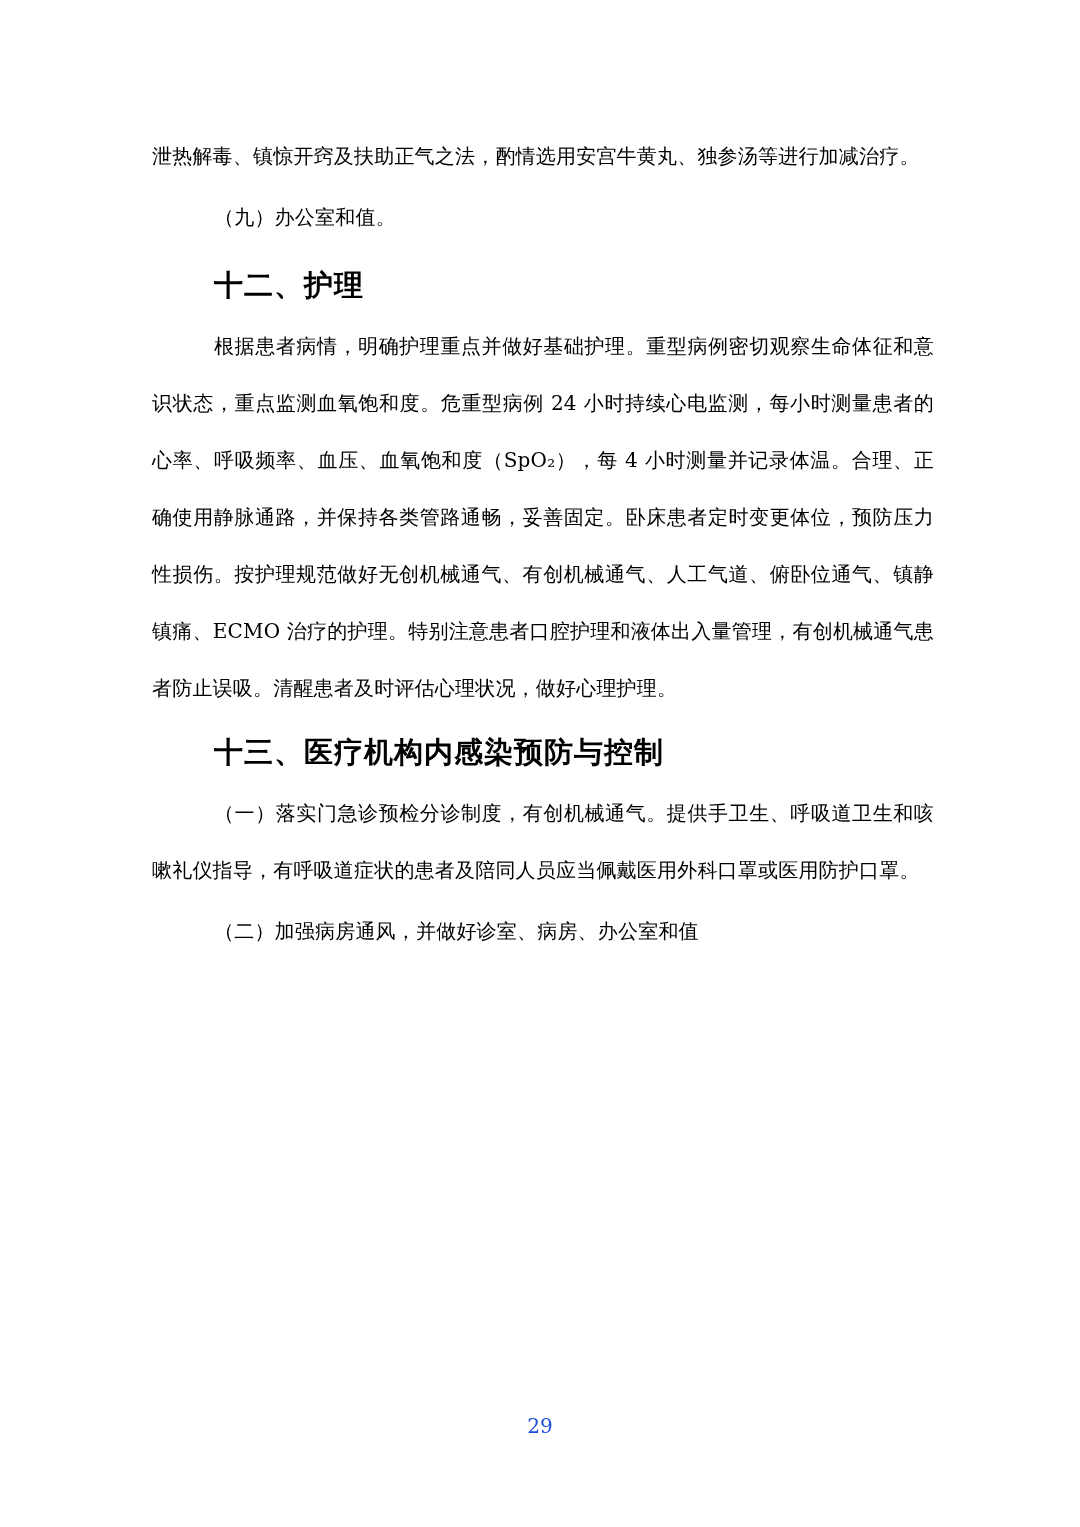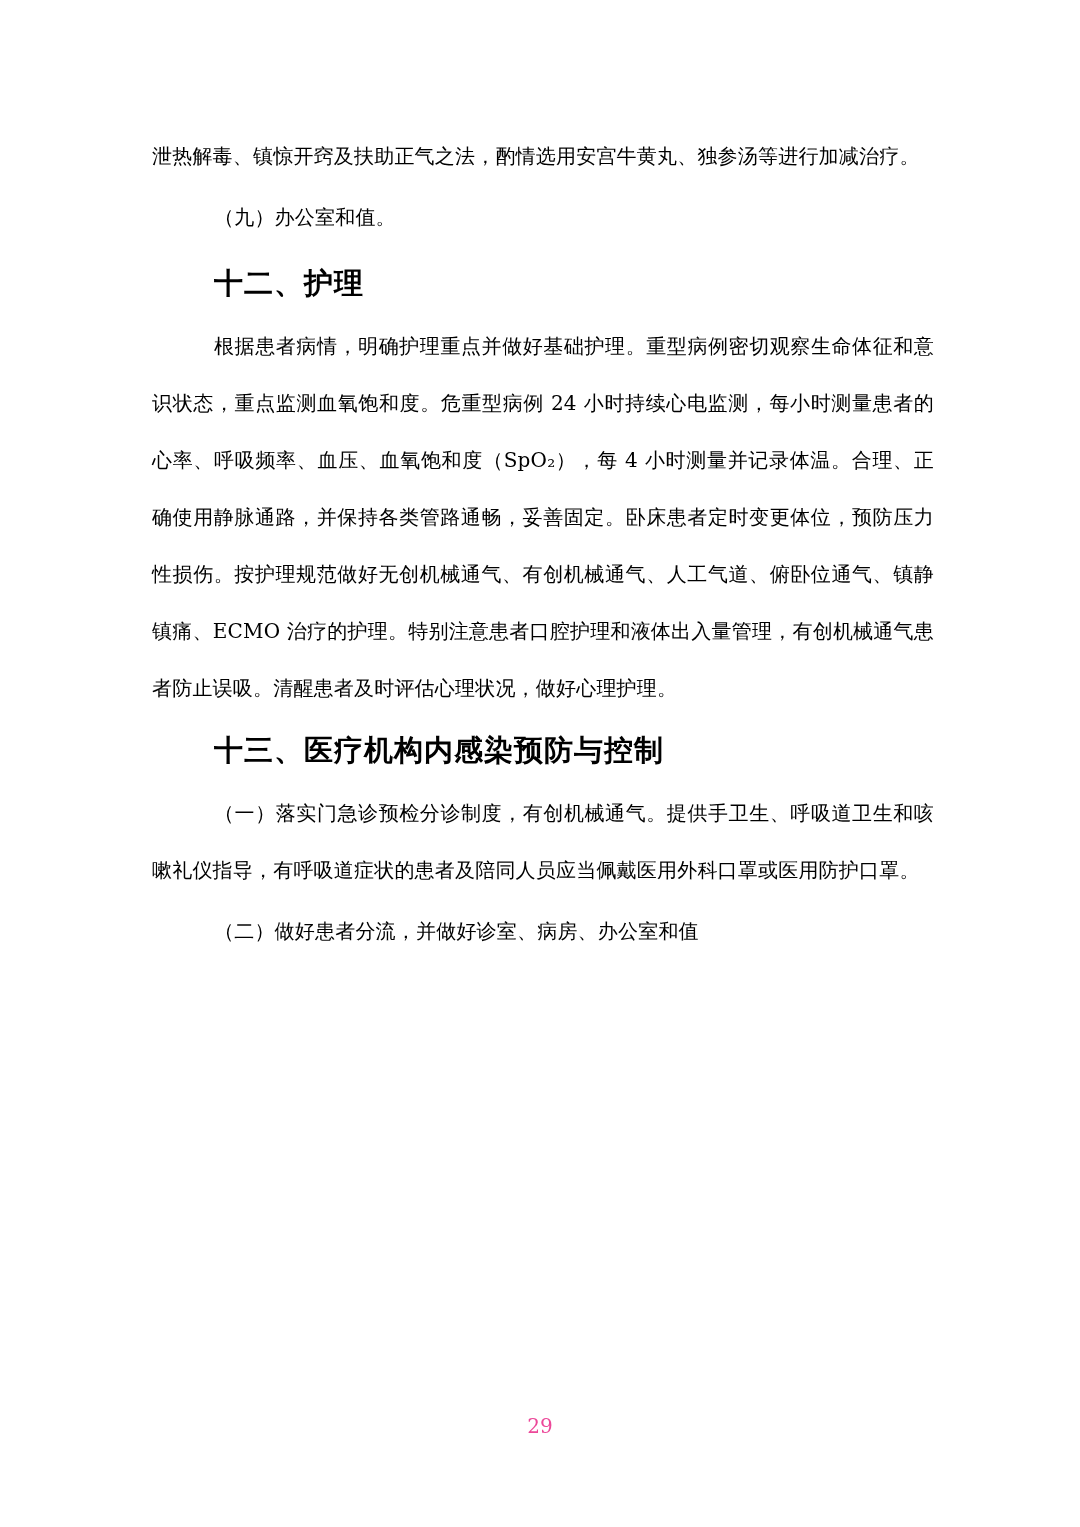--- a/index.html
+++ b/index.html
@@ -32,36 +32,36 @@
     text-justify: inter-ideograph;
     letter-spacing: 0.2px;
     font-family: "DejaVu Serif", serif;
     font-weight: 400;
   }
   p.indent {
     text-indent: 62px;
   }
   p.heading {
     text-indent: 62px;
-    font-family: Liberation Mono, monospace;
+    font-family: Liberation Sans, sans-serif;
     font-weight: 700;
     font-size: 29px;
     letter-spacing: 1px;
   }
   .gap-small { height: 4px; }
   .gap-head { height: 7px; }
   .page-number {
     position: absolute;
     left: 0;
     right: 0;
     top: 1414px;
     text-align: center;
     font-size: 20px;
     font-family: "DejaVu Serif", serif;
-    color: #ec4899;
+    color: #1d4ed8;
   }
 </style>
 </head>
 <body>
 
 <div class="page">
   <div class="content">
 
     <p class="cont">泄热解毒、镇惊开窍及扶助正气之法，酌情选用安宫牛黄丸、独参汤等进行加减治疗。</p>
     <div class="gap-small"></div>
@@ -76,17 +76,17 @@
 
     <p class="indent">根据患者病情，明确护理重点并做好基础护理。重型病例密切观察生命体征和意识状态，重点监测血氧饱和度。危重型病例 24 小时持续心电监测，每小时测量患者的心率、呼吸频率、血压、血氧饱和度（SpO₂），每 4 小时测量并记录体温。合理、正确使用静脉通路，并保持各类管路通畅，妥善固定。卧床患者定时变更体位，预防压力性损伤。按护理规范做好无创机械通气、有创机械通气、人工气道、俯卧位通气、镇静镇痛、ECMO 治疗的护理。特别注意患者口腔护理和液体出入量管理，有创机械通气患者防止误吸。清醒患者及时评估心理状况，做好心理护理。</p>
     <div class="gap-head"></div>
 
     <p class="heading">十三、医疗机构内感染预防与控制</p>
     <div class="gap-small"></div>
 
     <p class="indent">（一）落实门急诊预检分诊制度，有创机械通气。提供手卫生、呼吸道卫生和咳嗽礼仪指导，有呼吸道症状的患者及陪同人员应当佩戴医用外科口罩或医用防护口罩。</p>
     <div class="gap-small"></div>
 
-    <p class="indent">（二）做好患者分流，并做好诊室、病房、办公室和值</p>
+    <p class="indent">（二）加强病房通风，并做好诊室、病房、办公室和值</p>
   </div>
 
   <div class="page-number">29</div>
 </div>
 
 </body></html>

